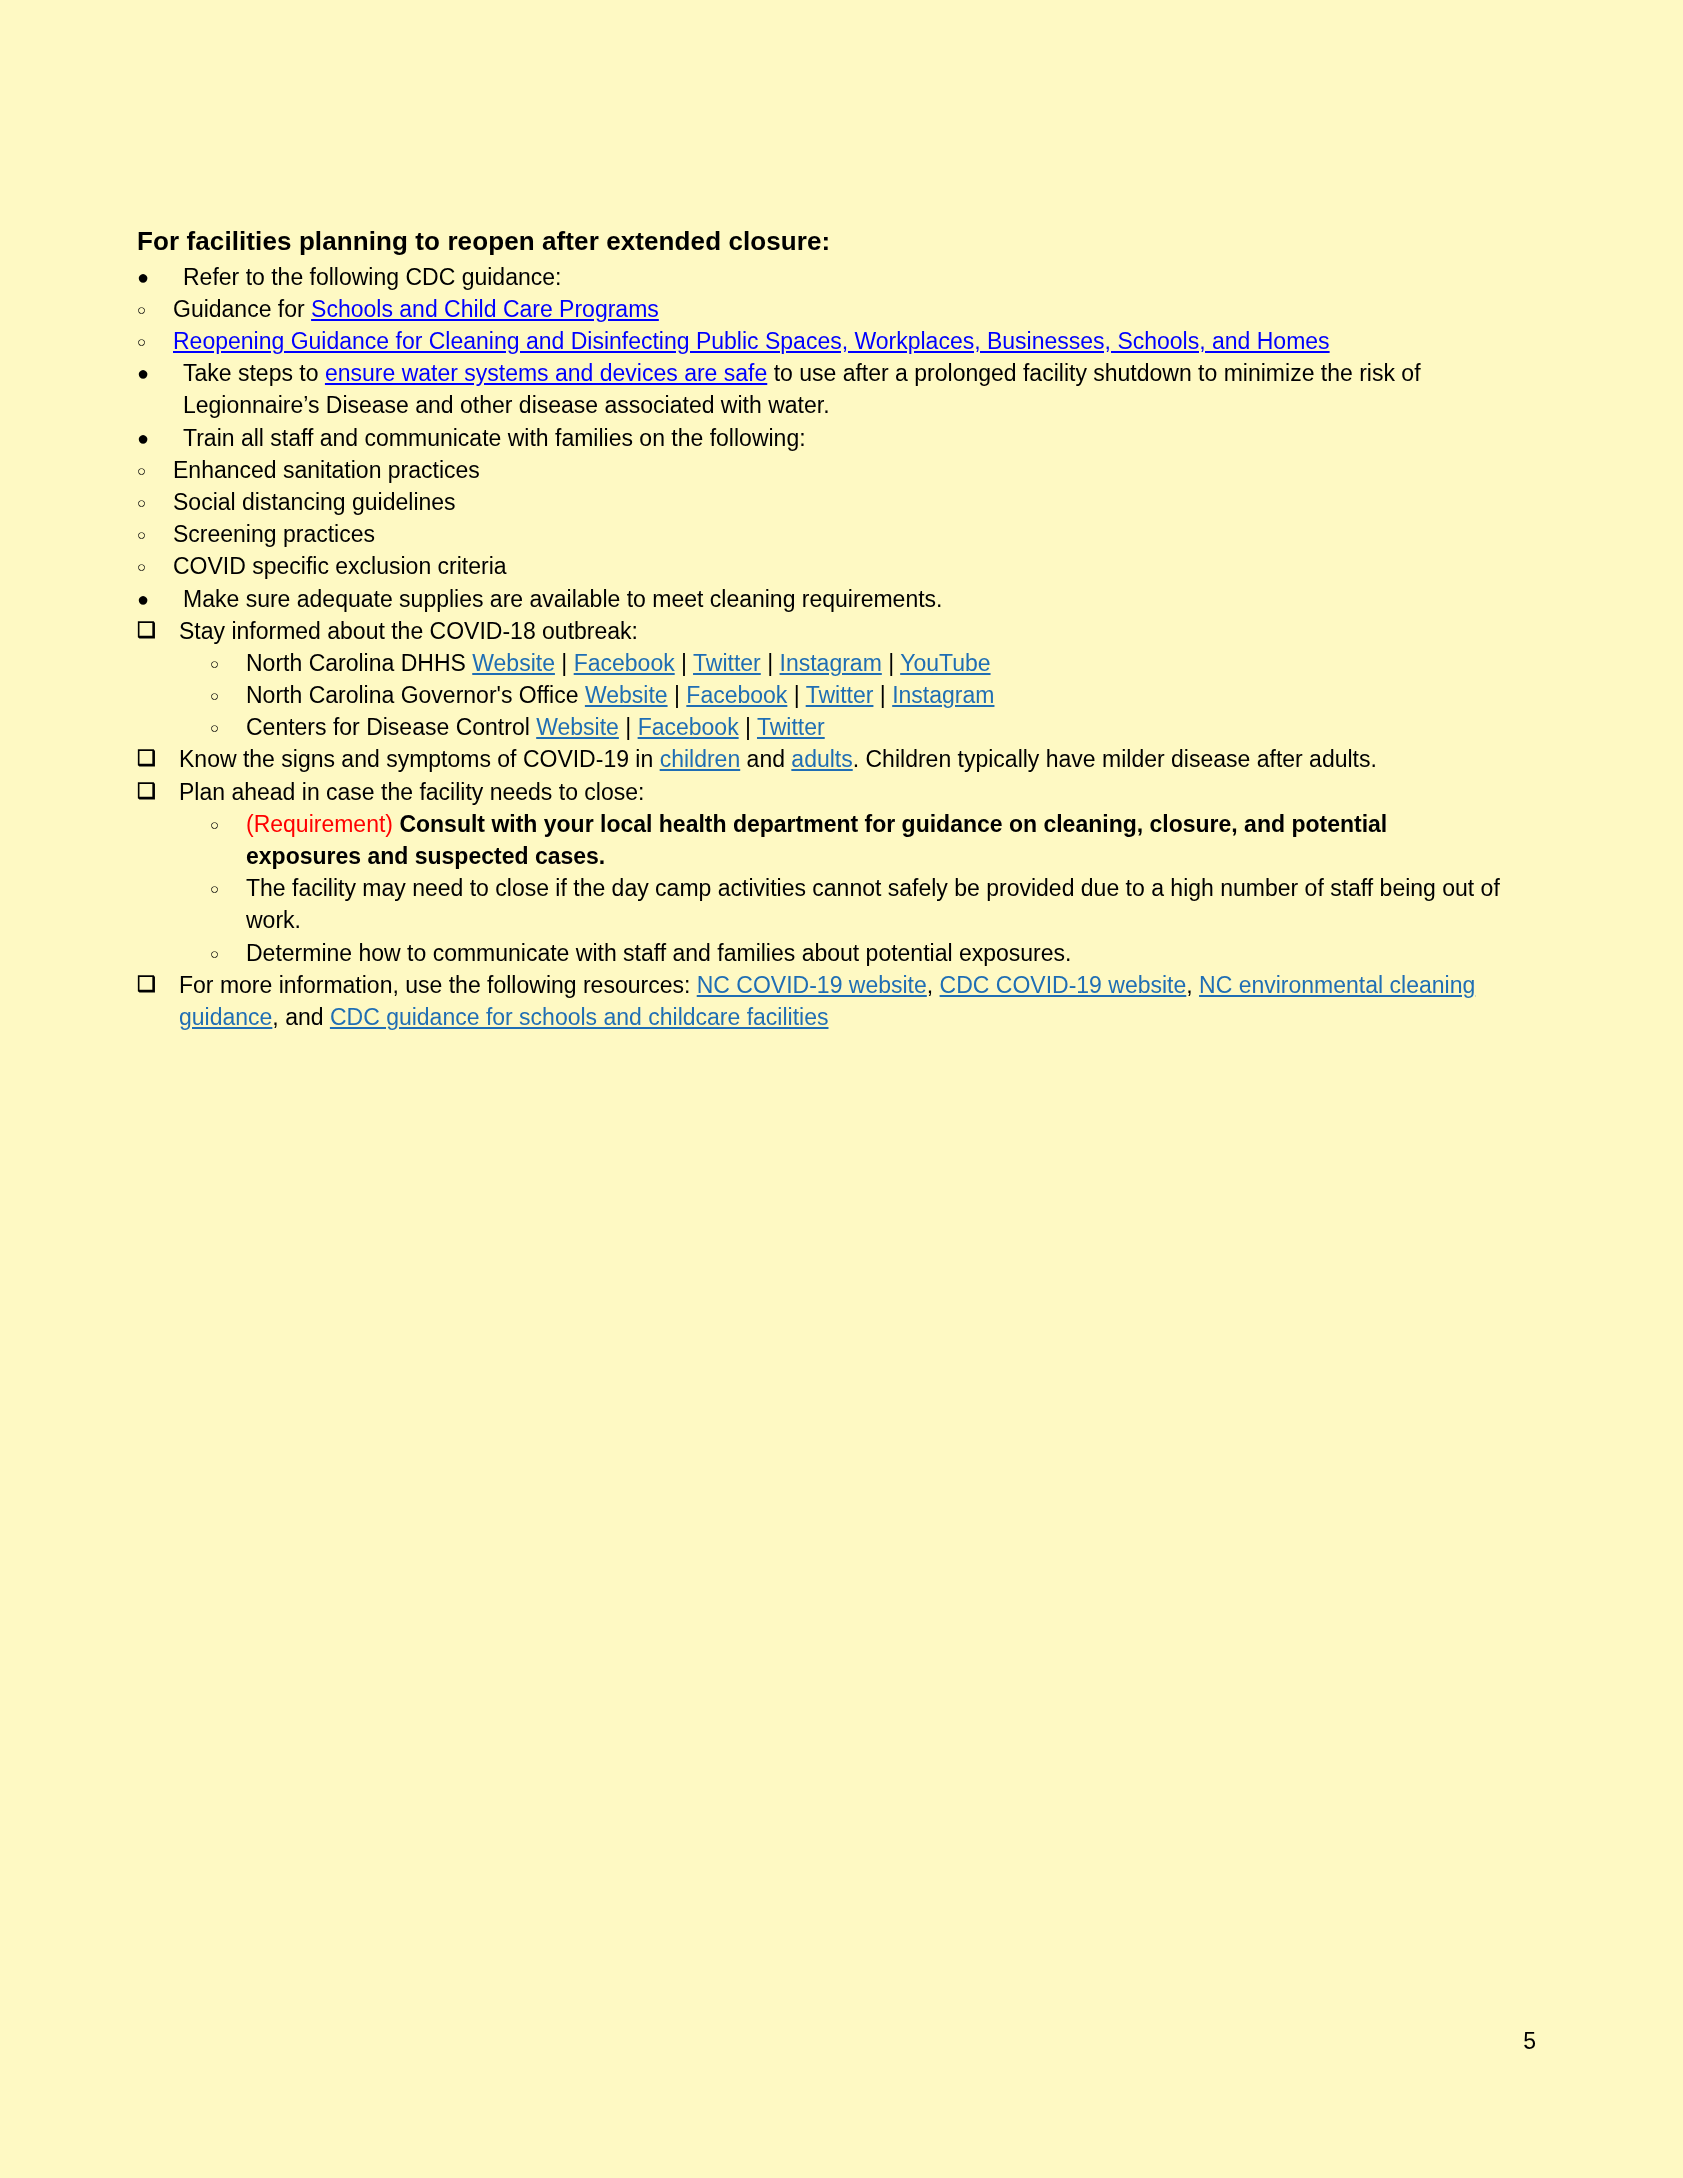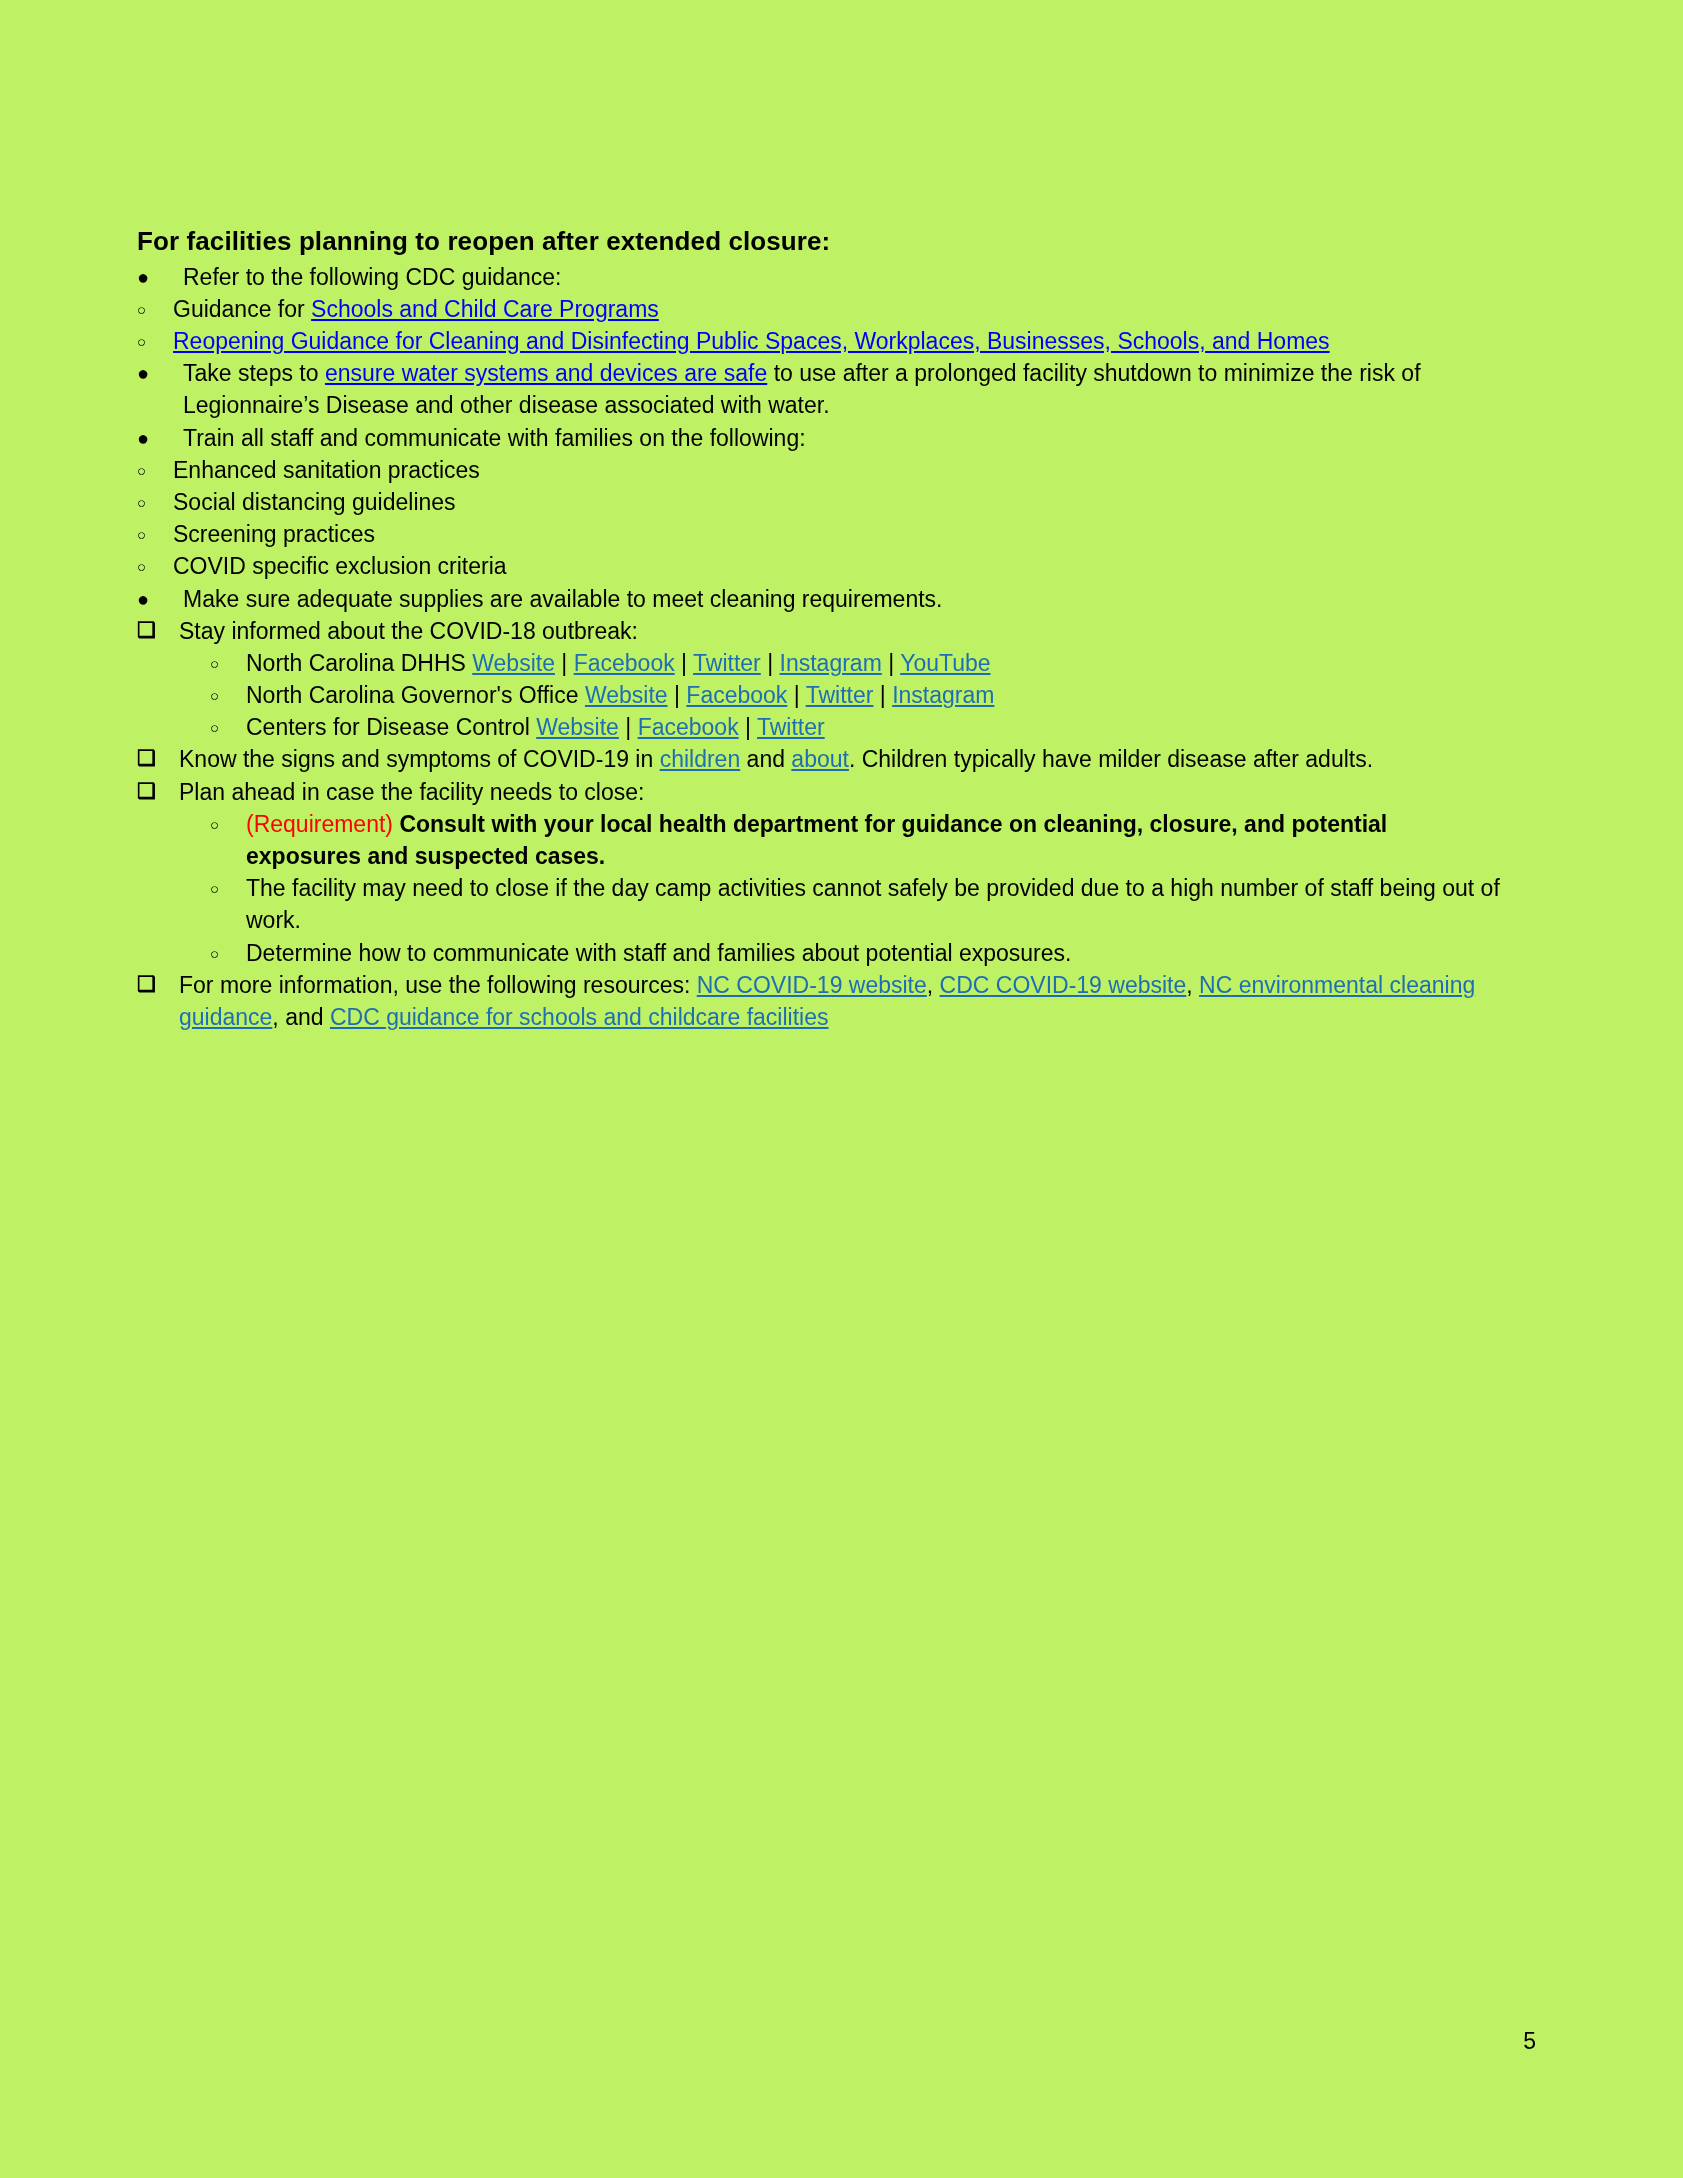--- a/index.html
+++ b/index.html
@@ -9,21 +9,21 @@
     background: #ffffff;
   }
   body {
     font-family: "Liberation Sans", sans-serif;
     color: #000000;
   }
   .page {
     position: relative;
     width: 1683px;
     height: 2178px;
-    background: #bef264;
+    background: #fef9c3;
     box-sizing: border-box;
     overflow: hidden;
   }
   .content {
     position: absolute;
     left: 137px;
     top: 226px;
     width: 1366px;
   }
 
@@ -206,21 +206,21 @@
 
         <li class="item">
           <span class="marker">○</span>
           <span class="txt"><span>Centers for Disease Control </span><a class="link-steel" href="#">Website</a><span class="sep"> | </span><a class="link-steel" href="#">Facebook</a><span class="sep"> | </span><a class="link-steel" href="#">Twitter</a></span>
         </li>
 
       </ul>
 
       <li class="item">
         <span class="marker">❑</span>
-        <span class="txt"><span>Know the signs and symptoms of COVID-19 in </span><a class="link-steel" href="#">children</a><span> and </span><a class="link-steel" href="#">about</a><span>. Children typically have milder disease after adults.</span></span>
+        <span class="txt"><span>Know the signs and symptoms of COVID-19 in </span><a class="link-steel" href="#">children</a><span> and </span><a class="link-steel" href="#">adults</a><span>. Children typically have milder disease after adults.</span></span>
       </li>
 
       <li class="item">
         <span class="marker">❑</span>
         <span class="txt">Plan ahead in case the facility needs to close:</span>
       </li>
 
       <ul class="lvl lvl2 under-box">
         <li class="item">
           <span class="marker">○</span>

